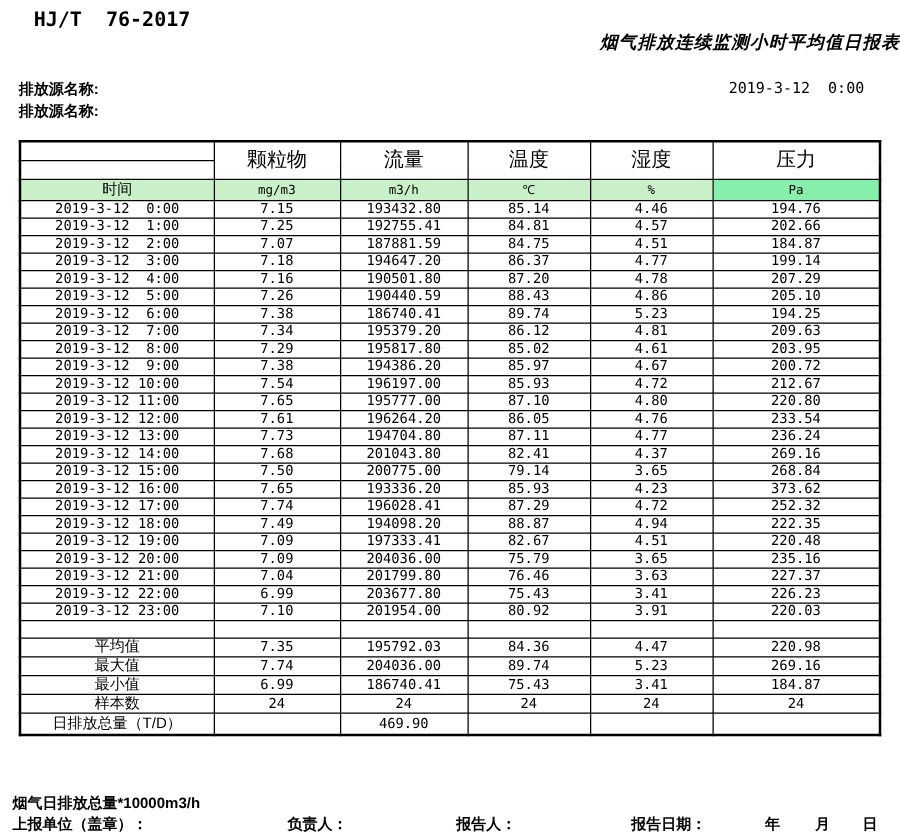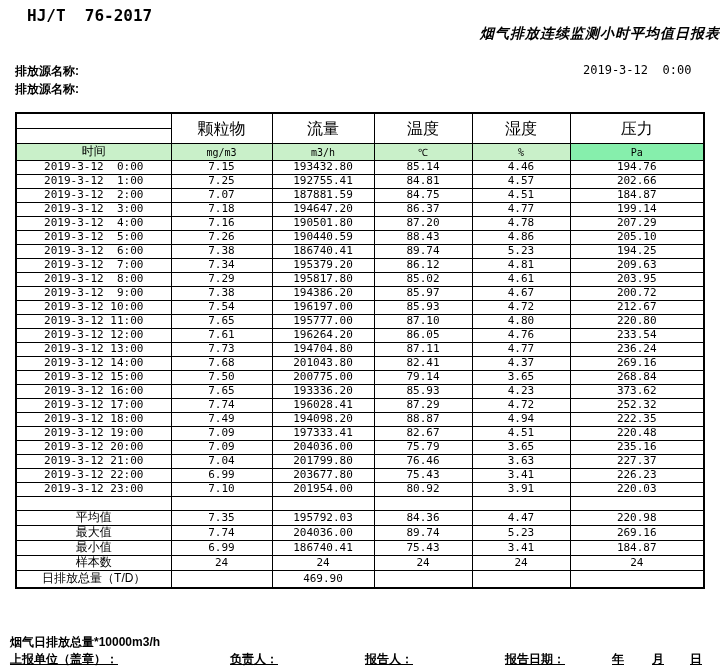--- a/index.html
+++ b/index.html
@@ -42,21 +42,21 @@
   tr.unit-row td{height:16px;font-size:10px;font-family:"DejaVu Sans Mono",monospace;}
   tr.unit-row td.time-head{font-size:12px;font-family:"Liberation Sans",sans-serif;margin-left:44px;}
   tr.data-row td{height:13px;font-family:"DejaVu Sans Mono",monospace;}
   tr.empty-row td{height:13px;}
   tr.sum-row td{height:14px;font-family:"DejaVu Sans Mono",monospace;}
   tr.sum-row td.sum-label{font-size:12px;font-family:"Liberation Sans",sans-serif;}
   tr.total-row td{height:16px;font-family:"DejaVu Sans Mono",monospace;}
   tr.total-row td.sum-label{font-size:12px;font-family:"Liberation Sans",sans-serif;}
   .foot-note{position:absolute;left:10px;top:634px;font-size:12px;font-weight:bold;}
   .foot-line{position:absolute;left:0;top:651px;width:720px;font-size:12px;font-weight:bold;}
-  .foot-line span{position:absolute;white-space:pre;text-decoration:underline;}
+  .foot-line span{position:absolute;white-space:pre;}
   .fl-unit{left:10px;}
   .fl-resp{left:230px;}
   .fl-reporter{left:365px;}
   .fl-date{left:505px;}
   .fl-year{left:612px;}
   .fl-month{left:652px;}
   .fl-day{left:690px;}
 </style>
 </head>
 <body>

